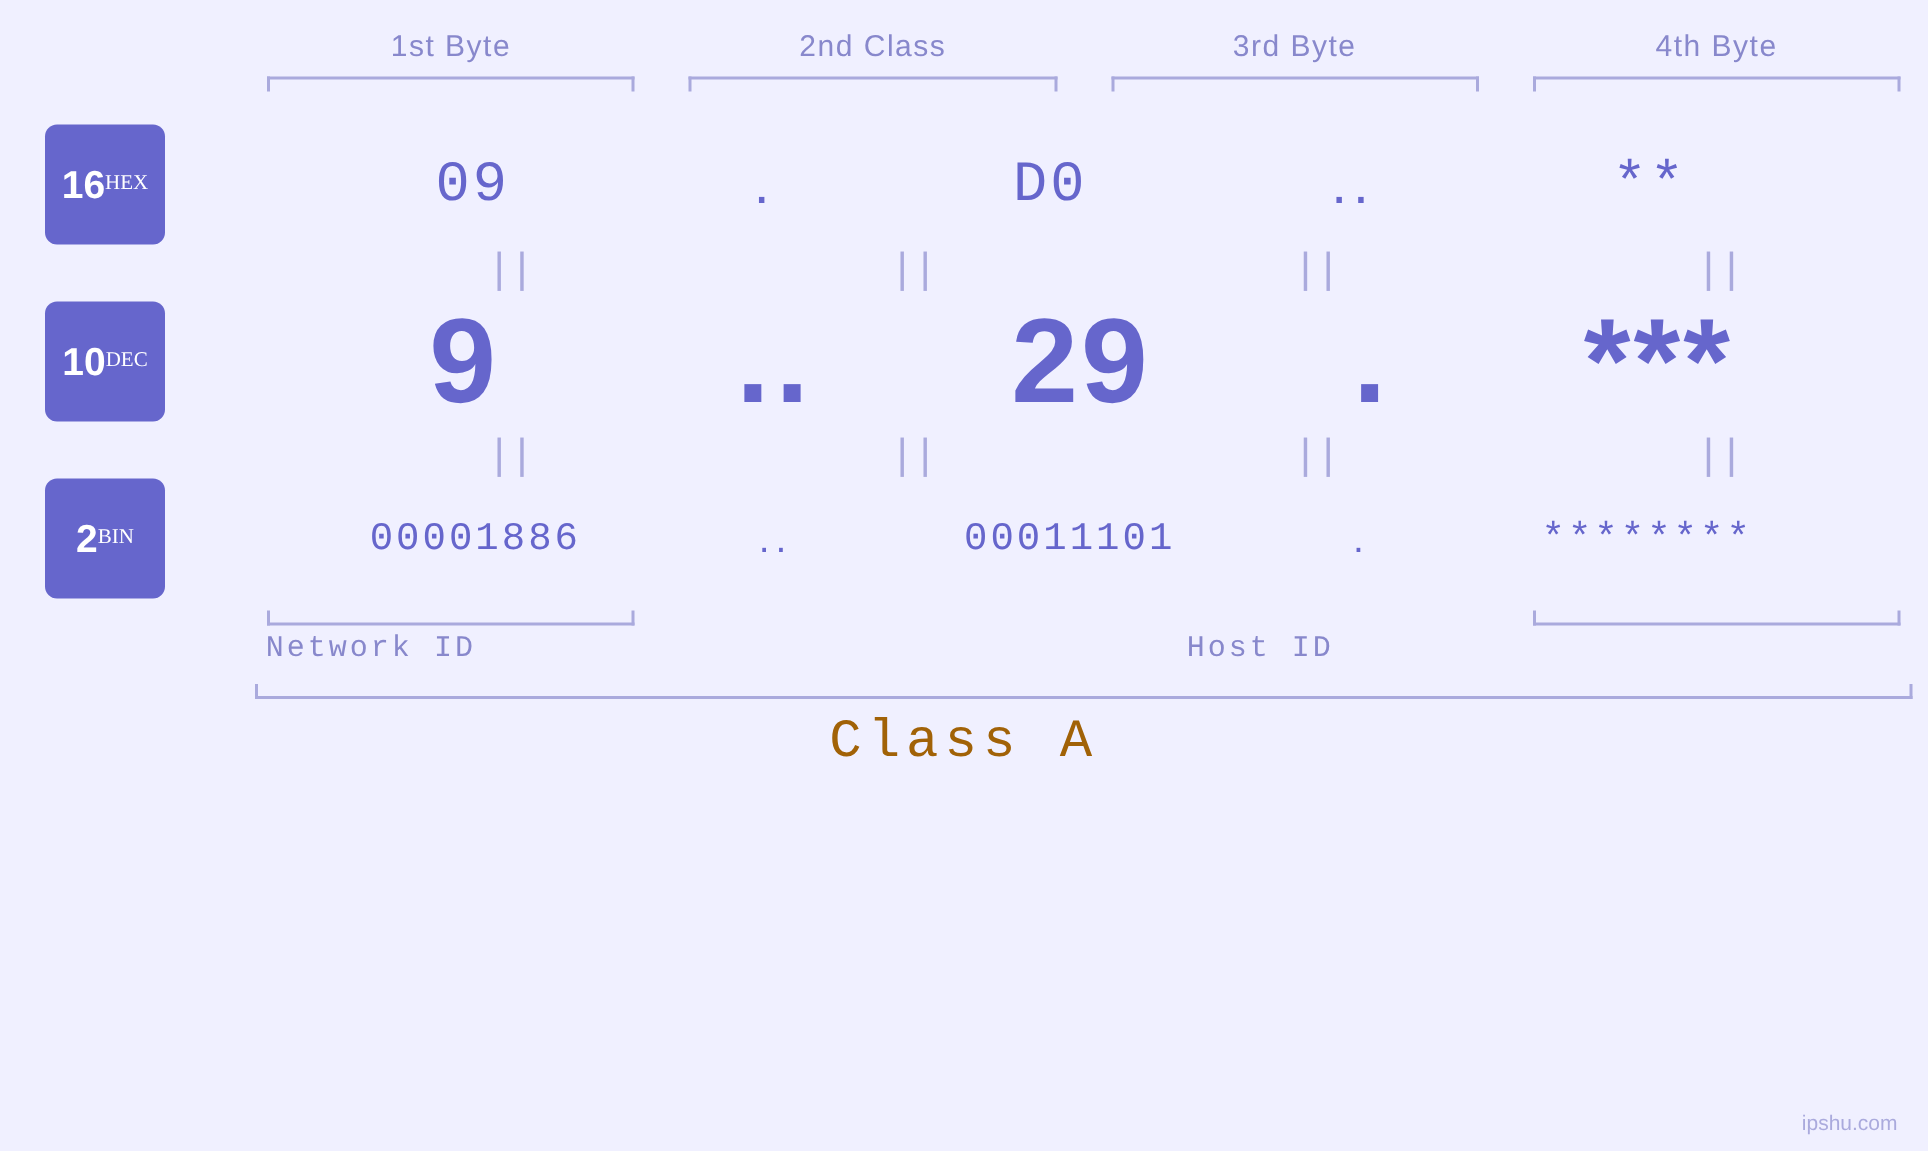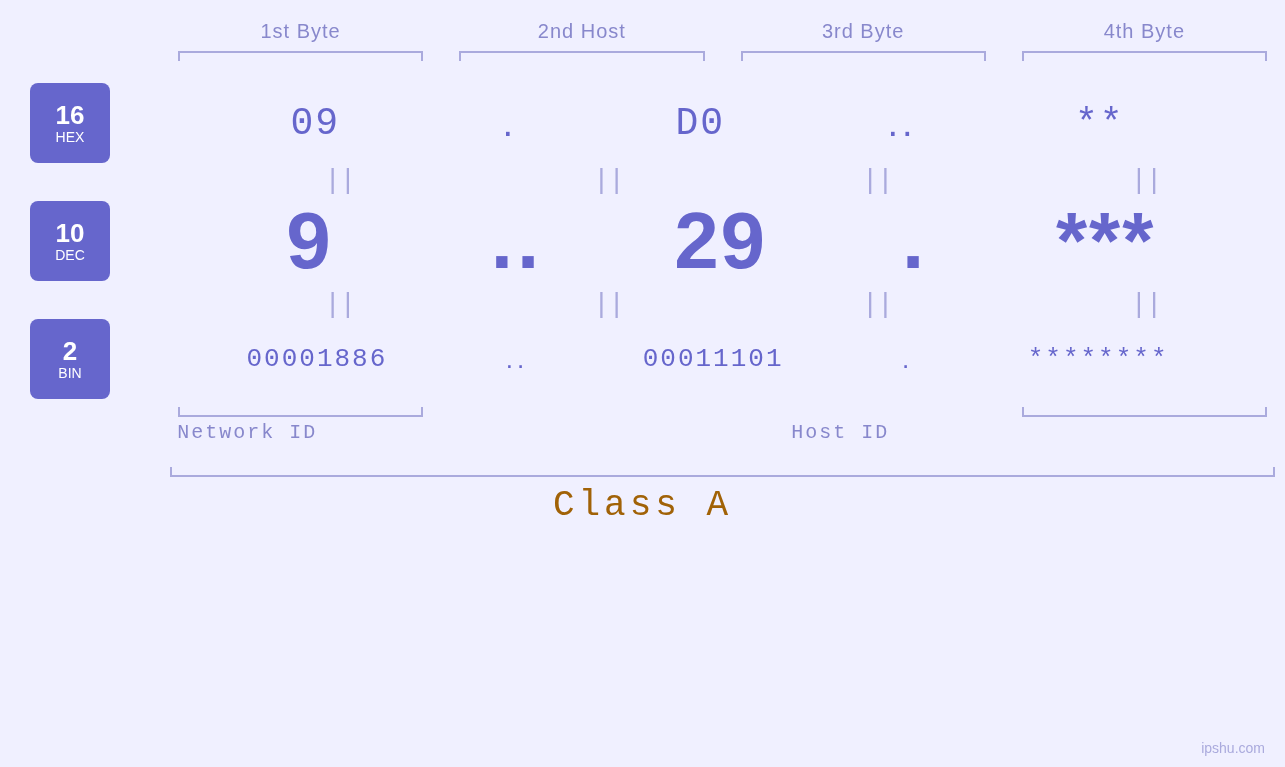--- a/index.html
+++ b/index.html
@@ -91,39 +91,39 @@
       padding-left: 30px;
       margin-bottom: 0;
     }
 
     .badge {
       width: 80px;
       height: 80px;
       background: #6666cc;
       border-radius: 8px;
       display: flex;
-      flex-direction: column;
+      flex-direction: row;
       align-items: center;
       justify-content: center;
       margin-right: 20px;
       flex-shrink: 0;
     }
 
     .badge-num {
       color: white;
       font-size: 26px;
       font-weight: bold;
       line-height: 1.1;
       font-family: Arial, sans-serif;
     }
 
     .badge-label {
       color: white;
       font-size: 14px;
-      font-family: Liberation Sans, sans-serif;
+      font-family: Liberation Serif, serif;
     }
 
     .bytes-cells {
       display: flex;
       flex: 1;
       align-items: center;
     }
 
     .byte-cell {
       flex: 1;
@@ -219,21 +219,21 @@
       width: 2px;
       height: 10px;
       background: #aaaadd;
     }
 
     
     .labels-row {
       display: flex;
       width: 100%;
       padding-left: 99px;
-      margin-bottom: 19px;
+      margin-bottom: 8px;
     }
 
     .label-cell {
       flex: 1;
       text-align: center;
       color: #8888cc;
       font-size: 20px;
       font-family: 'Courier New', Courier, monospace;
       letter-spacing: 2px;
     }
@@ -300,21 +300,21 @@
       flex-shrink: 0;
     }
   </style>
 </head>
 <body>
 
 <div class="container">
 
   <div class="byte-headers">
     <div class="byte-header">1st Byte</div>
-    <div class="byte-header">2nd Host</div>
+    <div class="byte-header">2nd Class</div>
     <div class="byte-header">3rd Byte</div>
     <div class="byte-header">4th Byte</div>
   </div>
 
   <div class="brackets-row">
     <div class="bracket-cell">
         <div class="bracket-right"></div>
       </div>
     <div class="bracket-cell">
         <div class="bracket-right"></div>

